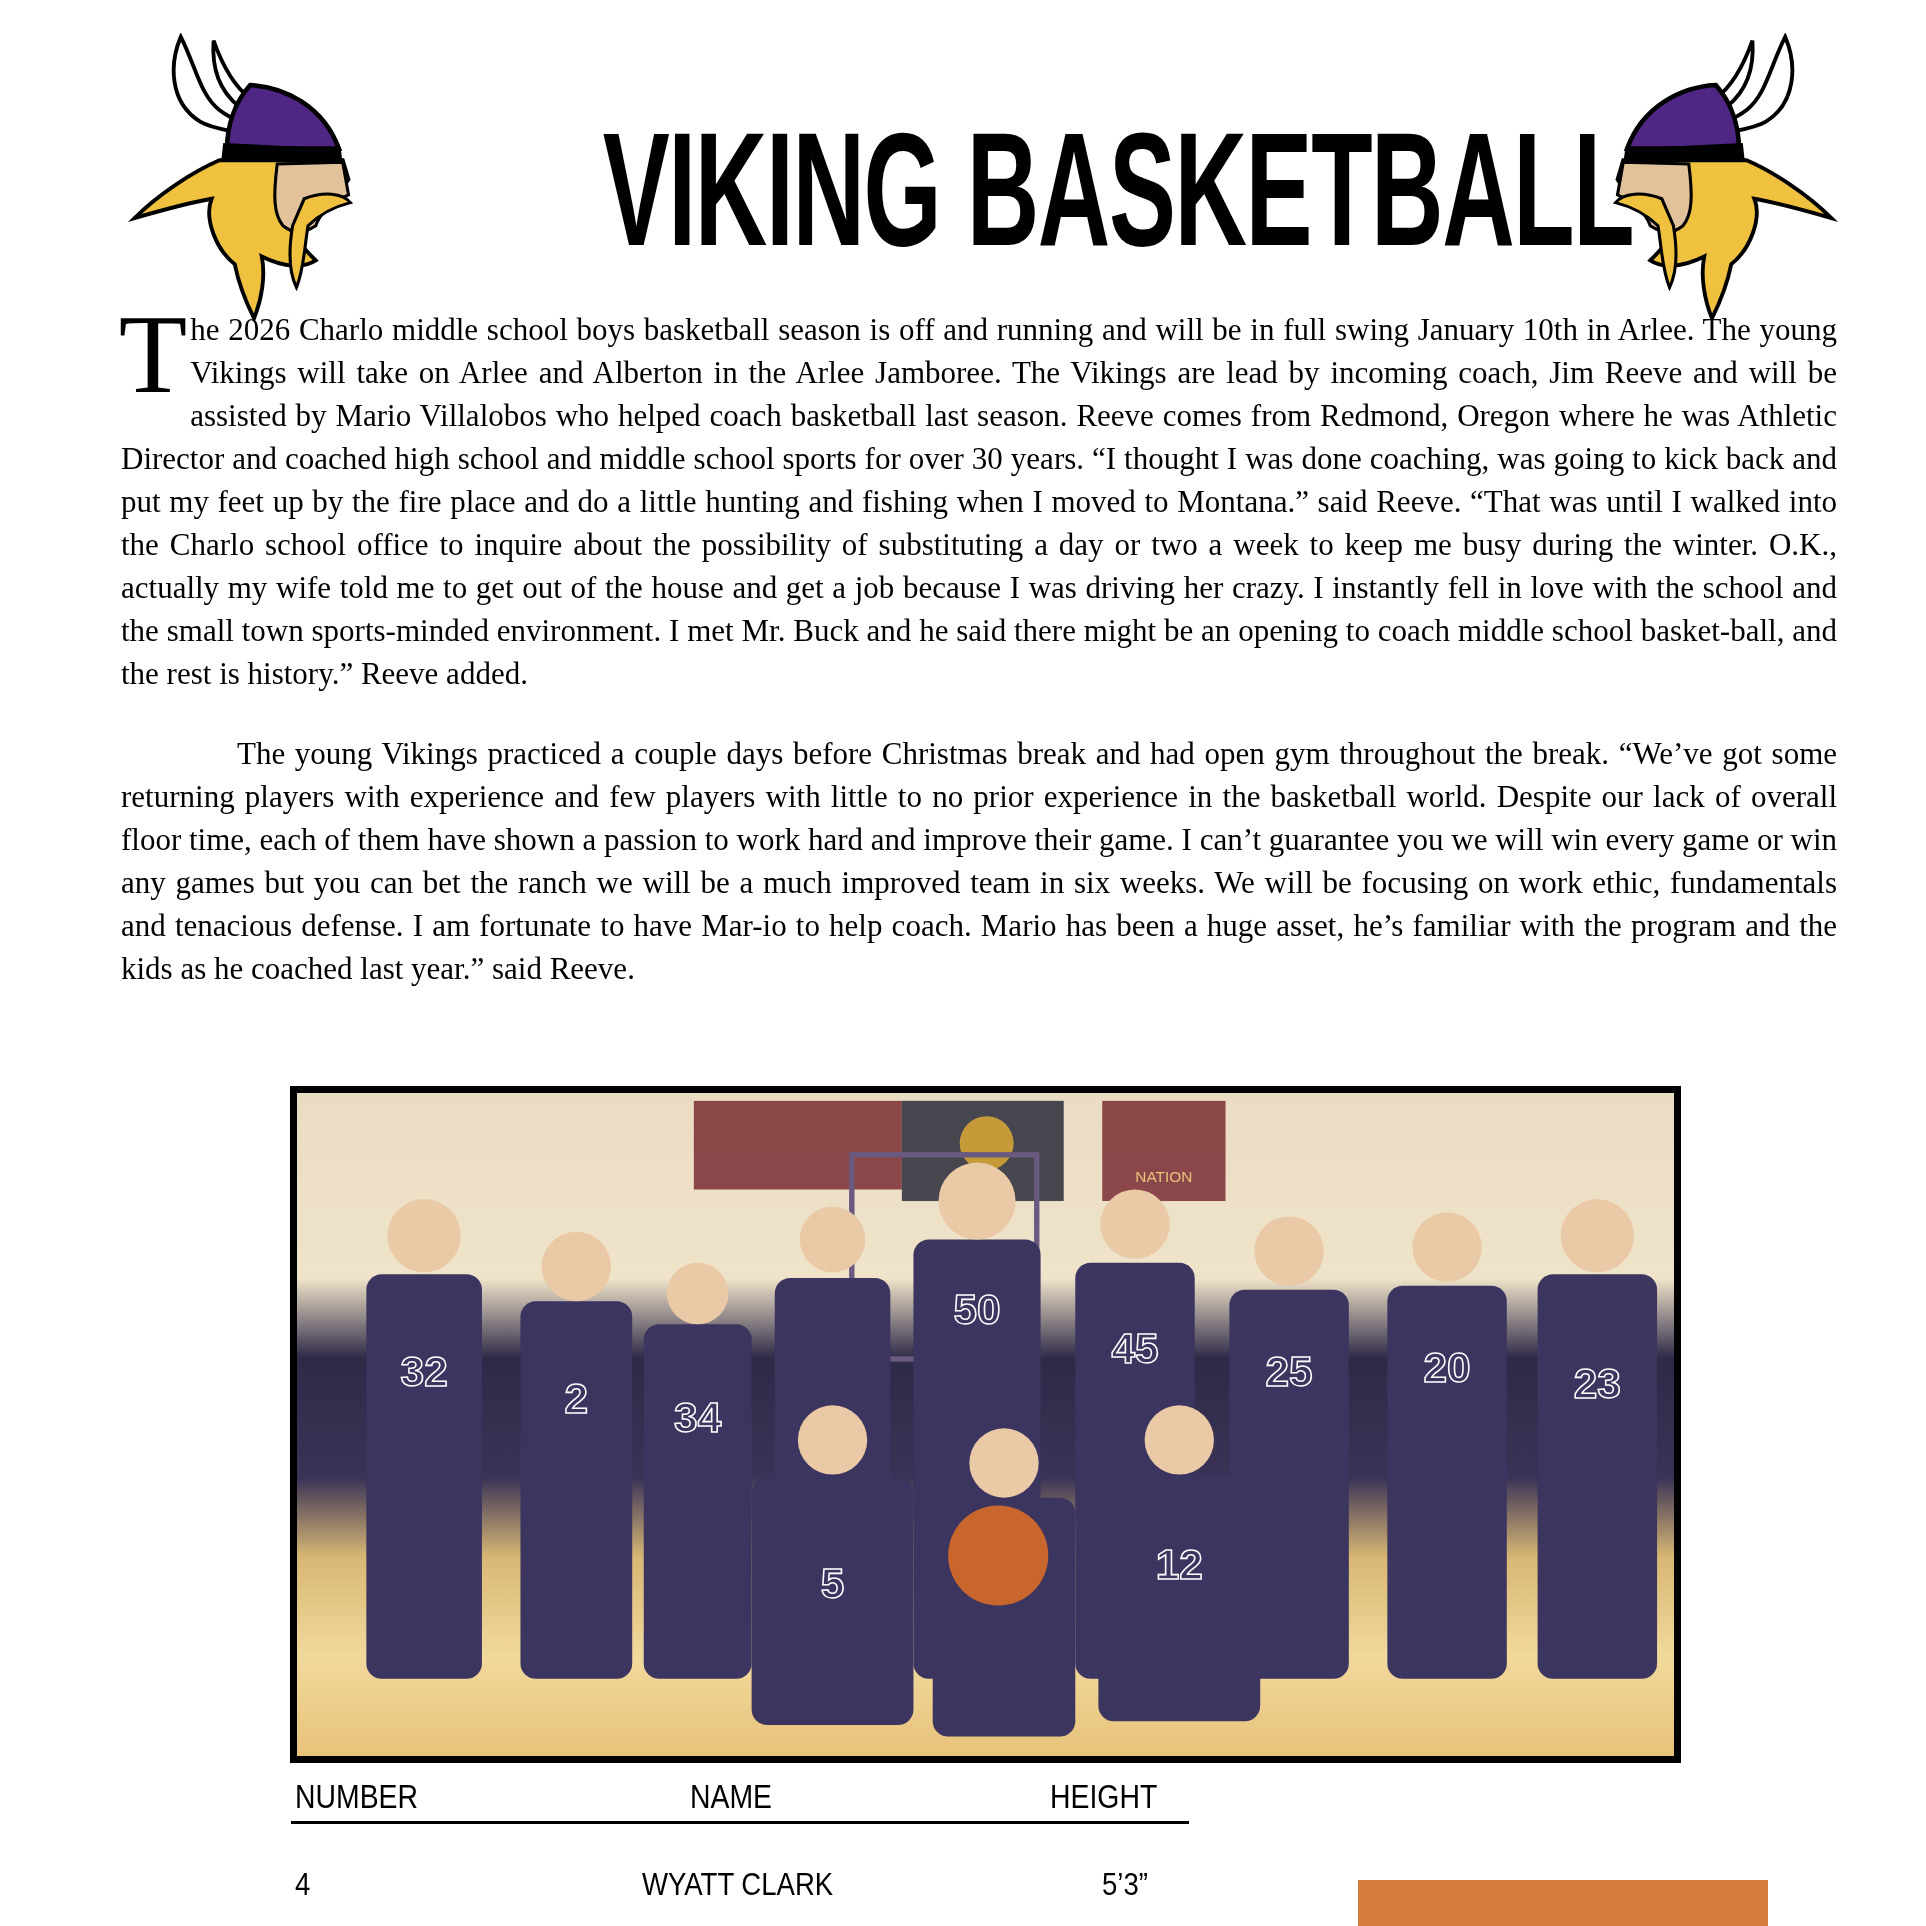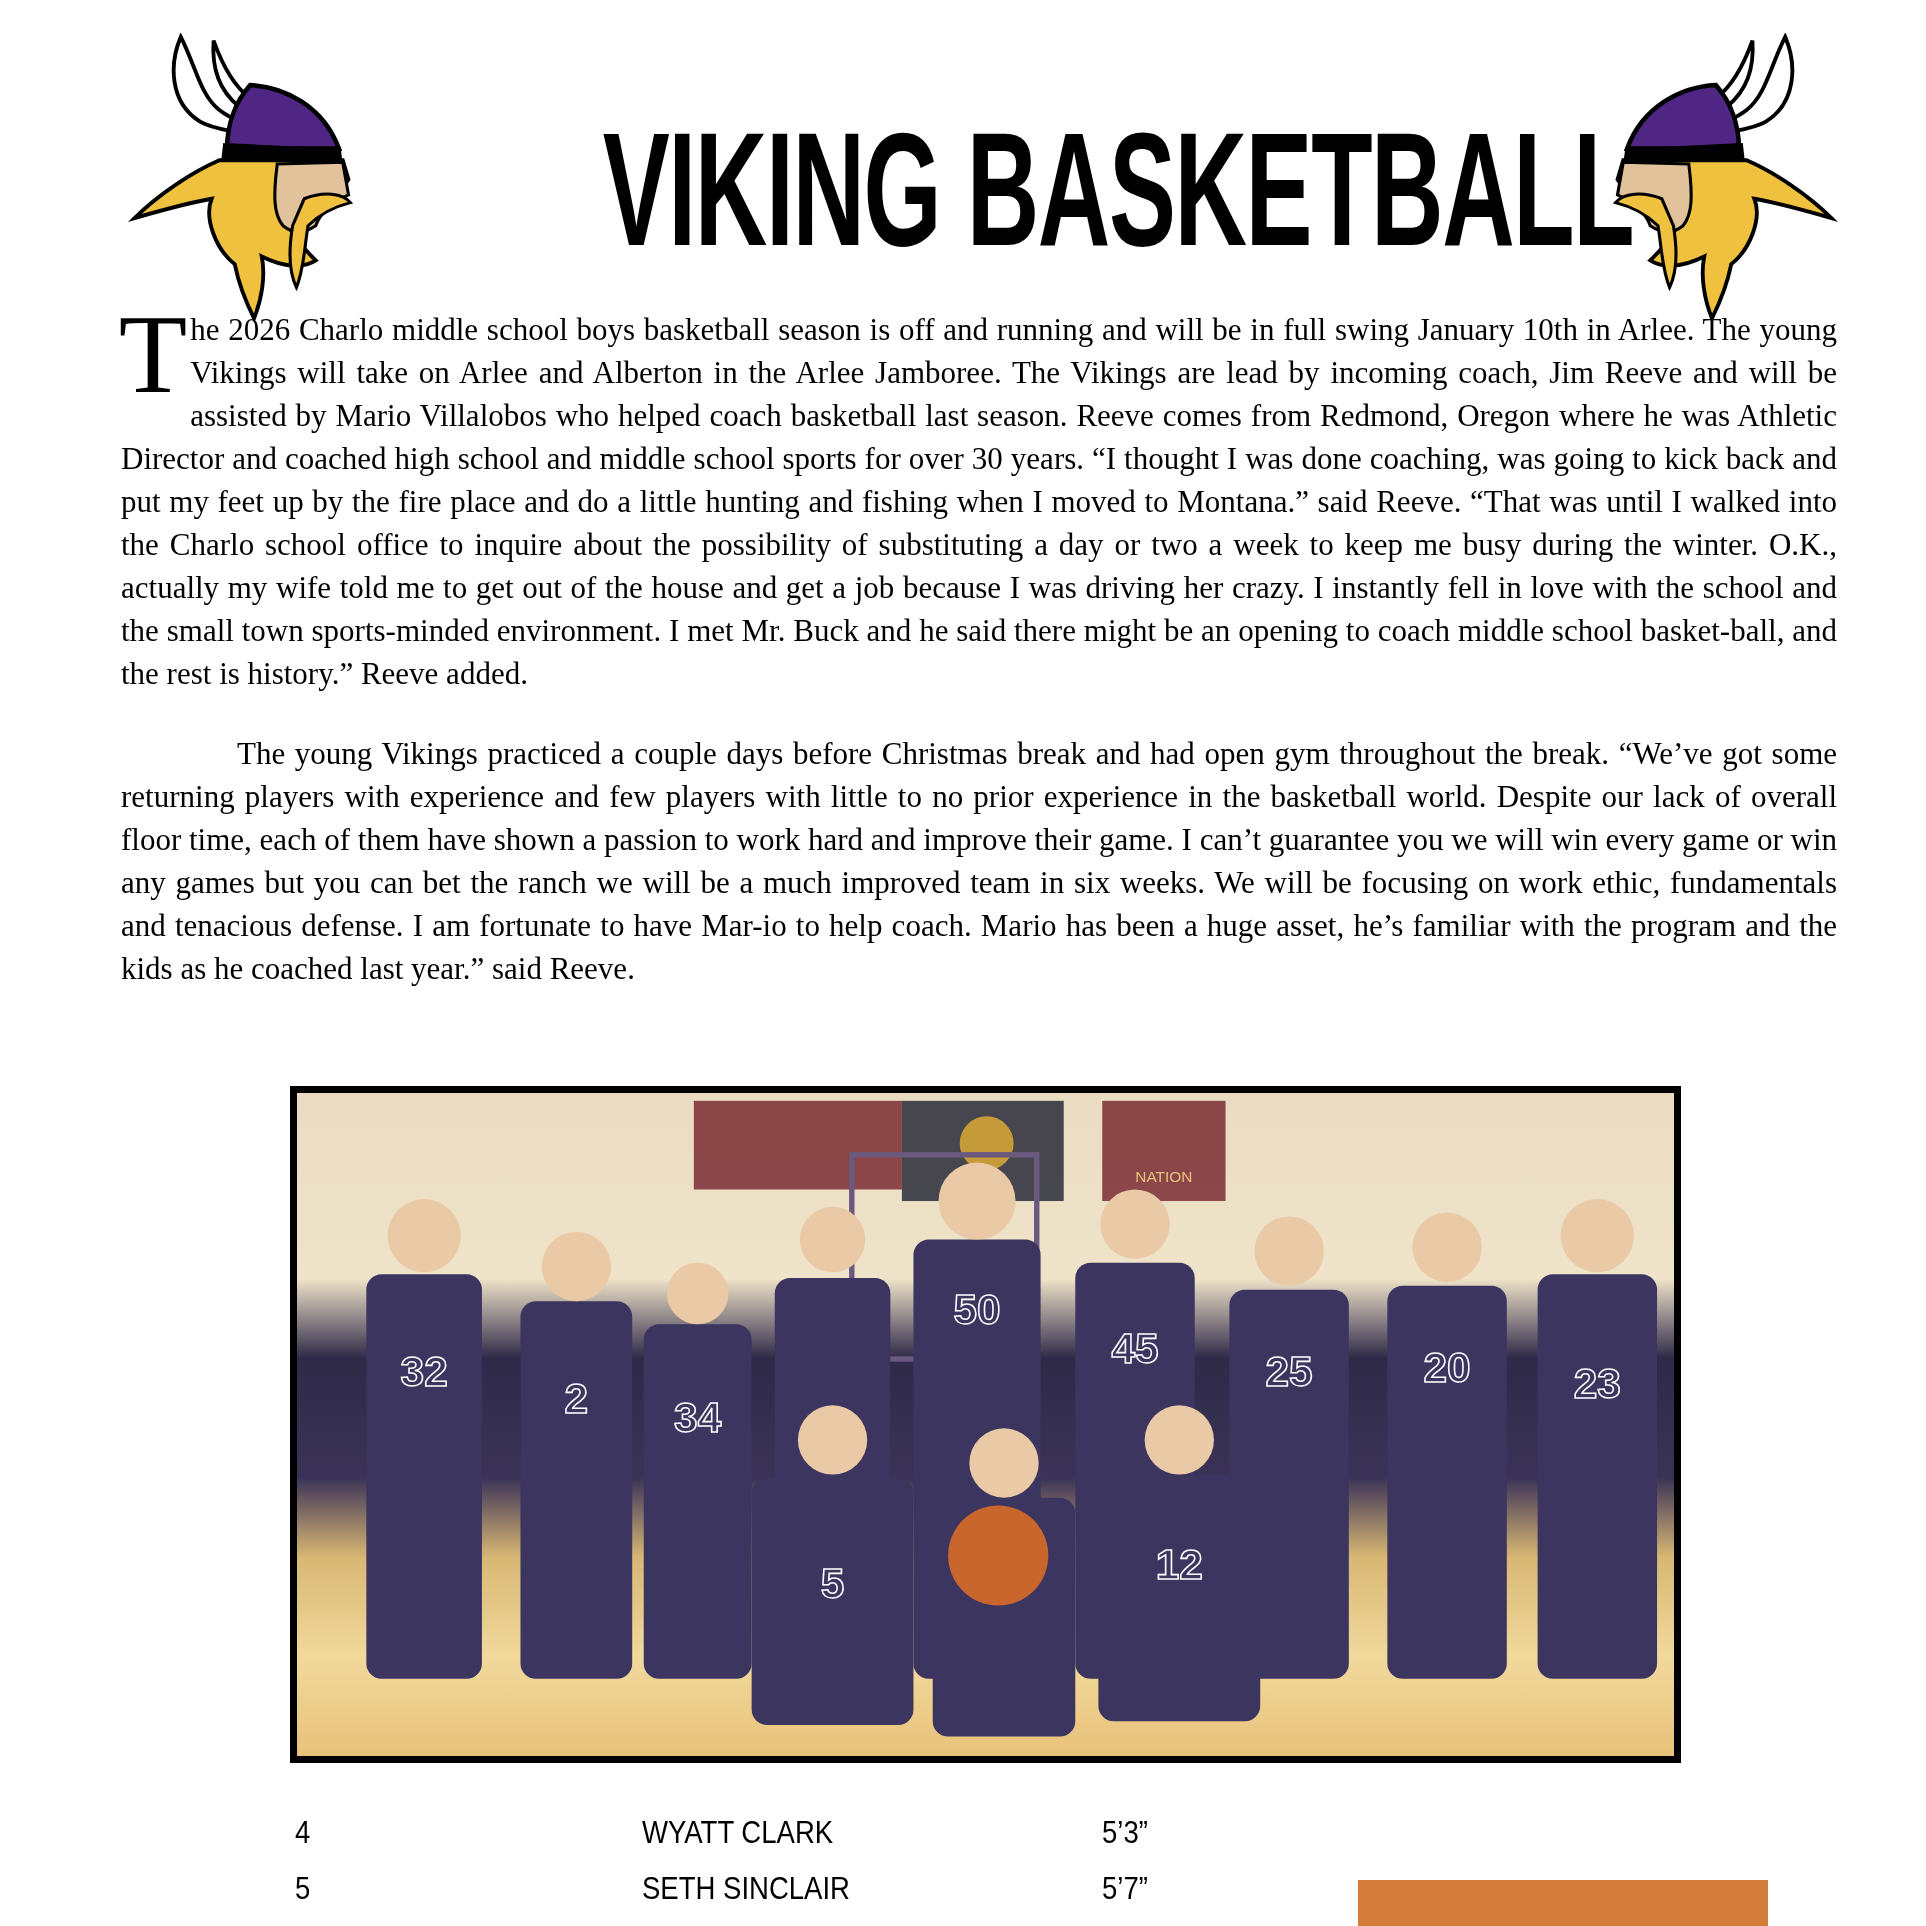--- a/index.html
+++ b/index.html
@@ -123,20 +123,25 @@
         <text x="2575" y="760">25</text>
       <text x="2985" y="750">20</text>
         <text x="3375" y="790">23</text>
         <text x="1390" y="1310">5</text>
         <text x="2290" y="1260">12</text>
     </g>
   </svg>
 </div>
 
 <div id="roster" class="abs">
+  <div class="roster-head">
+    <span style="left:3.5px;">NUMBER</span>
+    <span style="left:399px;">NAME</span>
+    <span style="left:759px;">HEIGHT</span>
+  </div>
   <div style="height:42px;"></div>
   <div class="roster-row">
       <span style="left:3.5px;">4</span>
       <span style="left:351px;">WYATT CLARK</span>
       <span style="left:811px;">5’3”</span>
     </div>
   <div class="roster-row">
       <span style="left:3.5px;">5</span>
       <span style="left:351px;">SETH SINCLAIR</span>
       <span style="left:811px;">5’7”</span>

